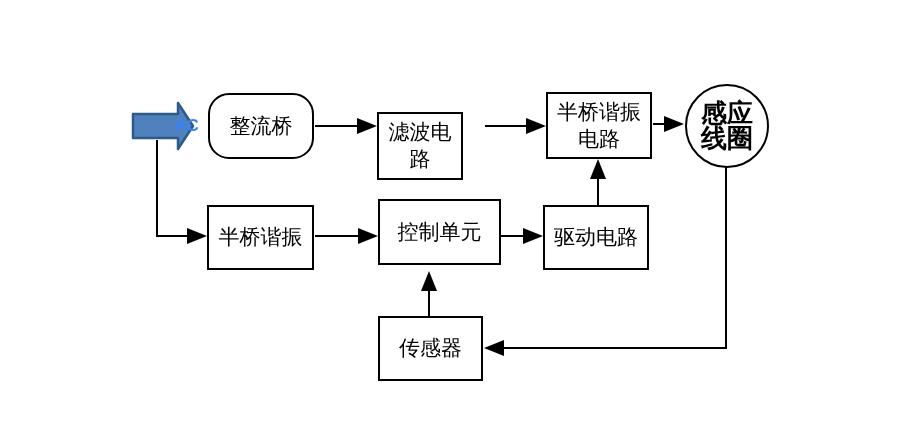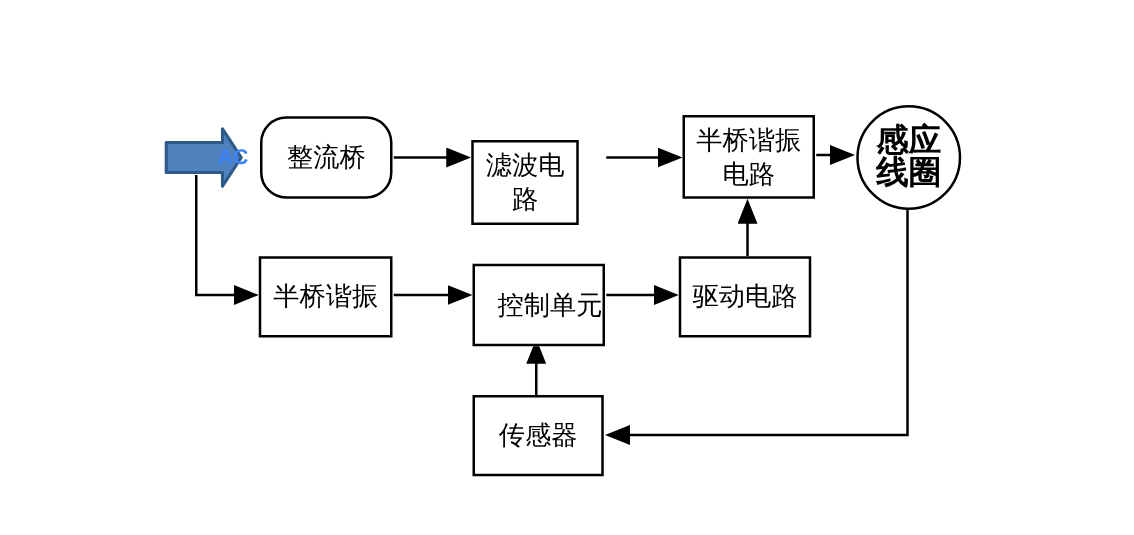--- a/index.html
+++ b/index.html
@@ -108,21 +108,21 @@
 
   <div class="node circle" style="left:685px; top:84px; width:84px; height:84px;">
     <span>感应</span>
     <span>线圈</span>
   </div>
 
   <div class="node" style="left:207px; top:205px; width:107px; height:65px;">
     <span>半桥谐振</span>
   </div>
 
-  <div class="node" style="left:378px; top:211px; width:106px; height:66px;align-items:flex-end;">
+  <div class="node" style="left:378px; top:199px; width:123px; height:66px;">
     <span>控制单元</span>
   </div>
 
   <div class="node" style="left:543px; top:205px; width:106px; height:65px;align-items:center;">
     <span>驱动电路</span>
   </div>
 
   <div class="node" style="left:378px; top:316px; width:105px; height:65px;align-items:center;">
     <span>传感器</span>
   </div>

